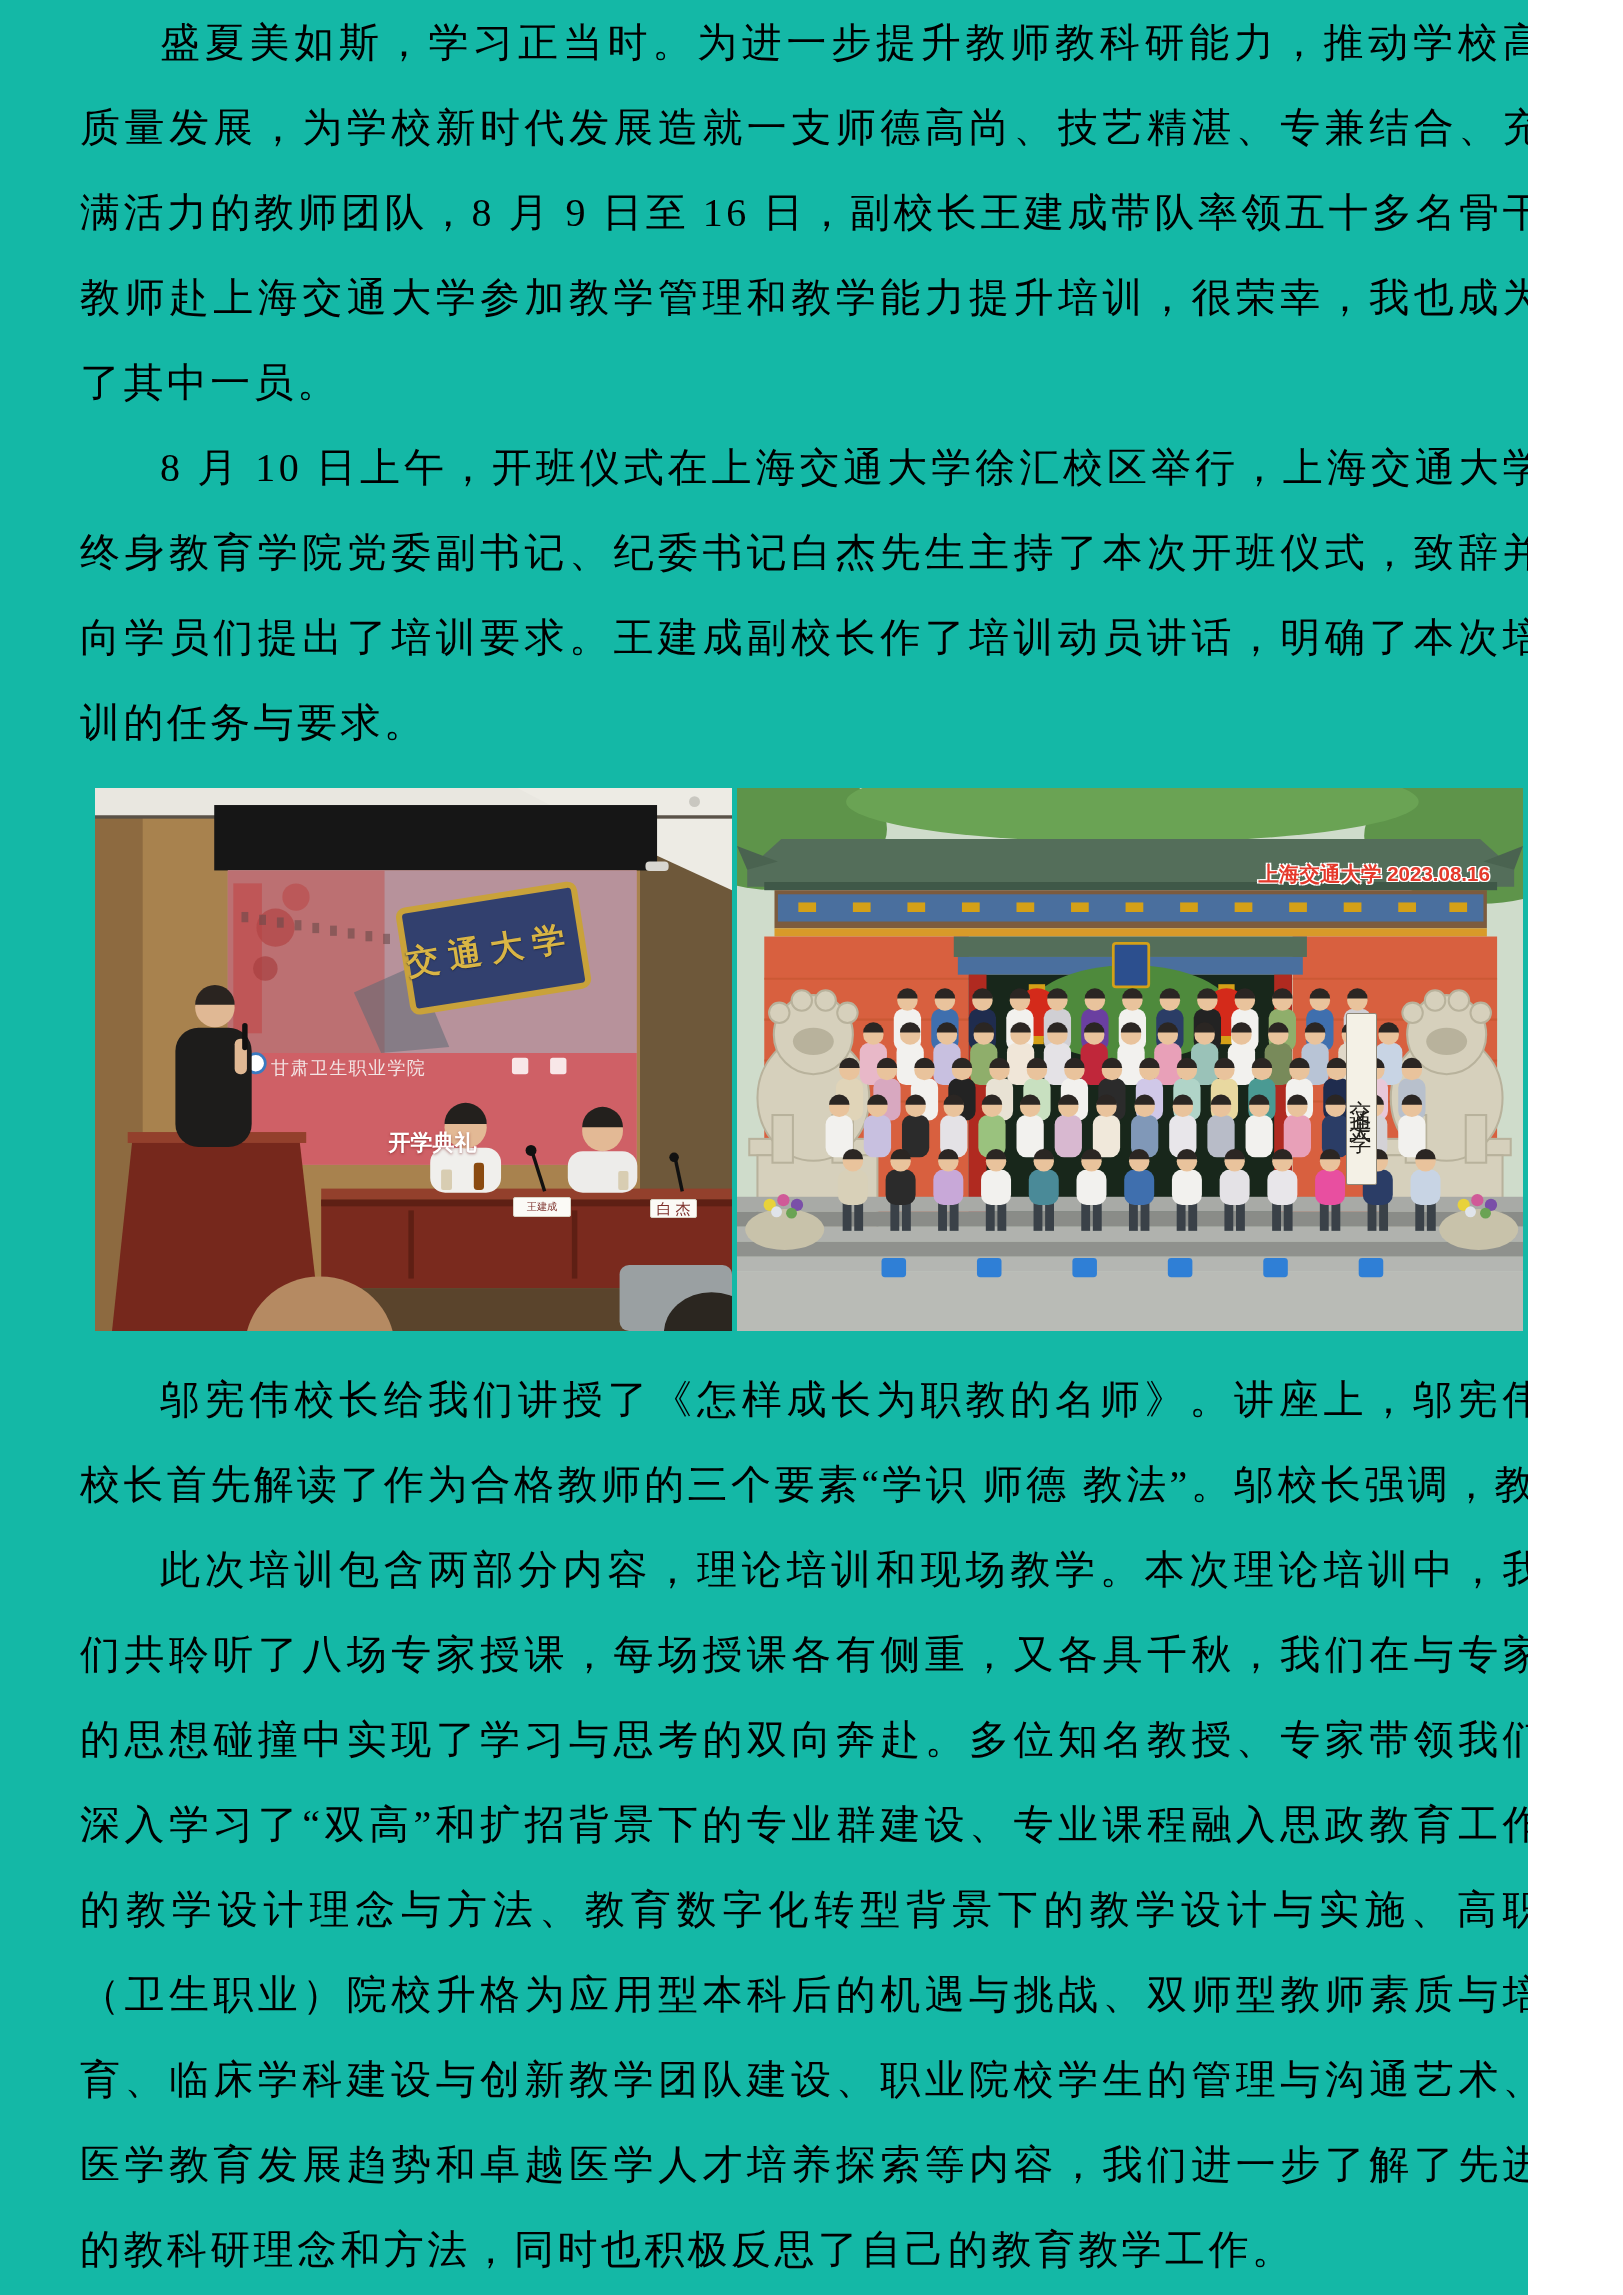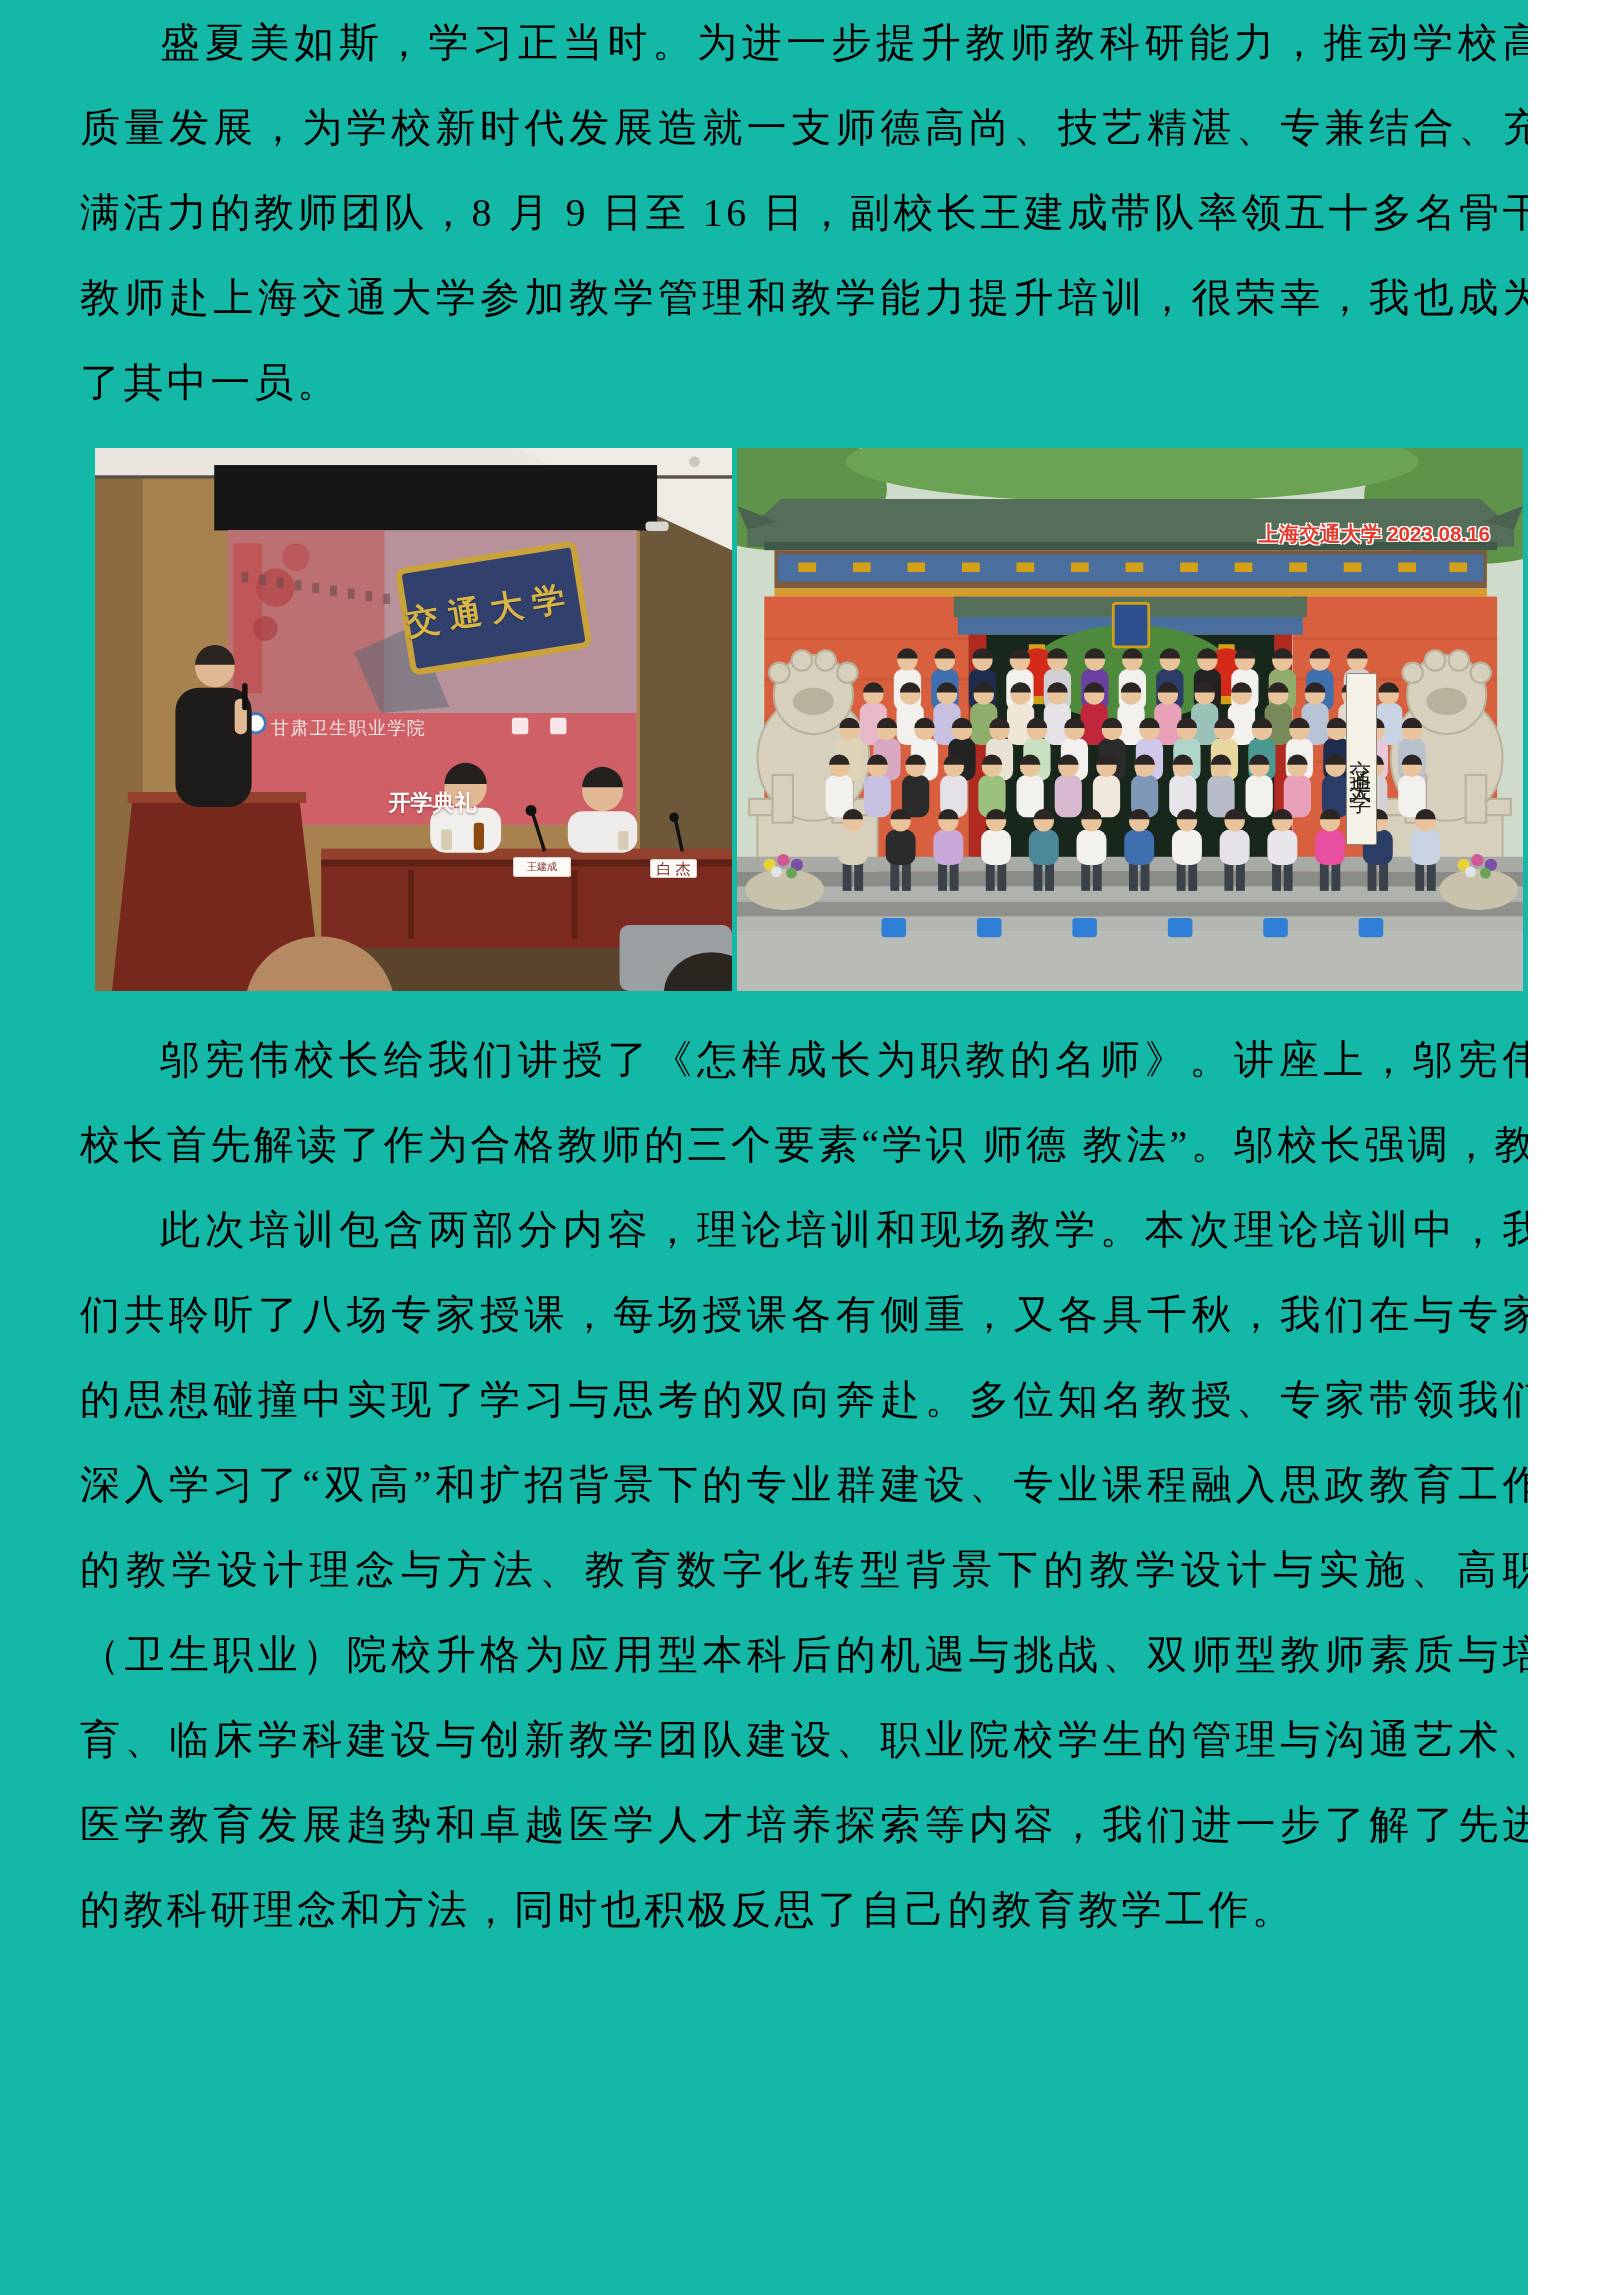--- a/index.html
+++ b/index.html
@@ -84,20 +84,21 @@
     padding-top:9.5px;text-align:center;box-sizing:border-box;
   }
 </style>
 </head>
 <body>
 
 <div class="page">
   <div class="text-flow">
 
     <p class="para">盛夏美如斯，学习正当时。为进一步提升教师教科研能力，推动学校高质量发展，为学校新时代发展造就一支师德高尚、技艺精湛、专兼结合、充满活力的教师团队，8 月 9 日至 16 日，副校长王建成带队率领五十多名骨干教师赴上海交通大学参加教学管理和教学能力提升培训，很荣幸，我也成为了其中一员。</p>
+    <p class="para">8 月 10 日上午，开班仪式在上海交通大学徐汇校区举行，上海交通大学终身教育学院党委副书记、纪委书记白杰先生主持了本次开班仪式，致辞并向学员们提出了培训要求。王建成副校长作了培训动员讲话，明确了本次培训的任务与要求。</p>
 
     <div class="photo-row">
 
       <figure class="photo photo-left" style="margin:0">
         <svg viewBox="0 0 935 797" preserveAspectRatio="none">
 
           <rect x="0" y="0" width="935" height="797" fill="#a8824e"></rect>
           <rect x="0" y="0" width="70" height="797" fill="#8d6a40"></rect>
           <rect x="800" y="0" width="135" height="797" fill="#6e583a"></rect>
 

